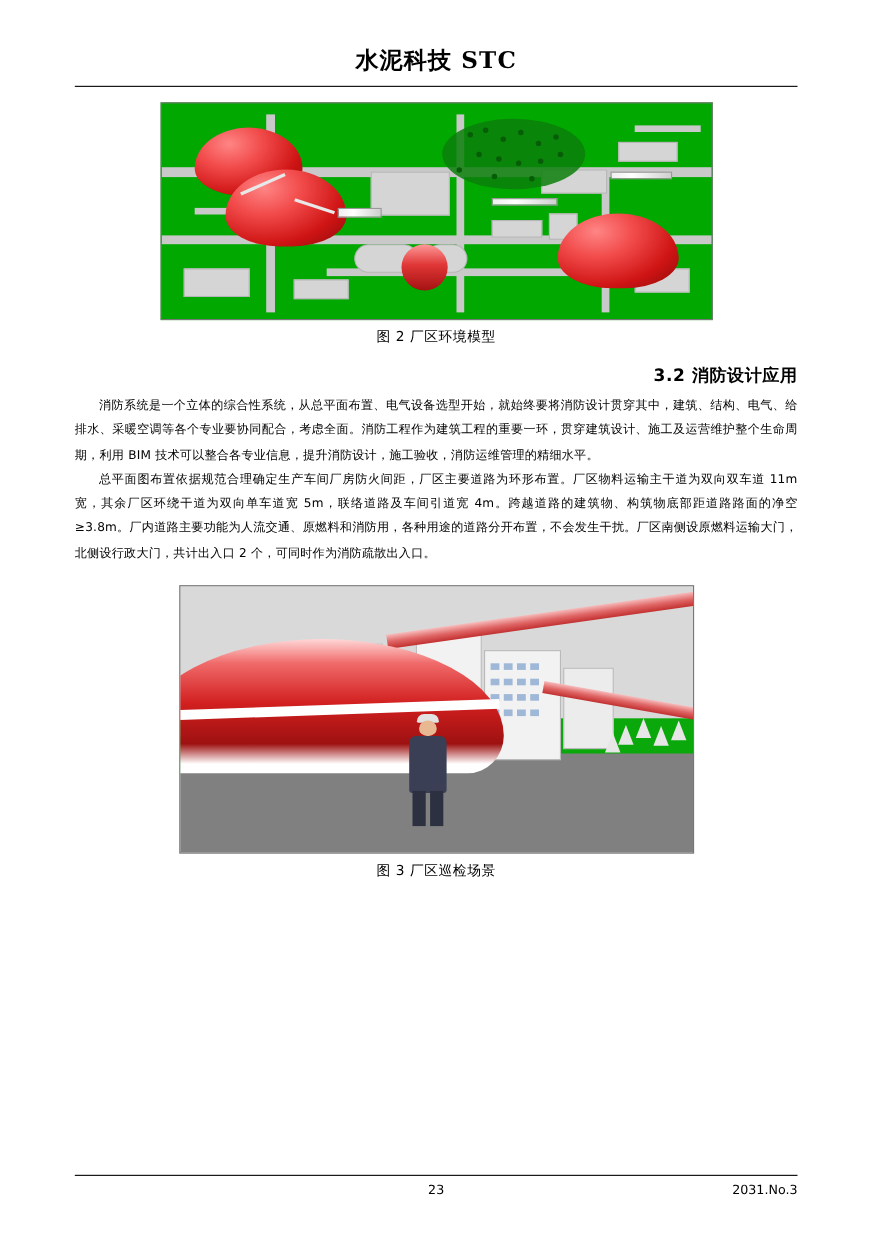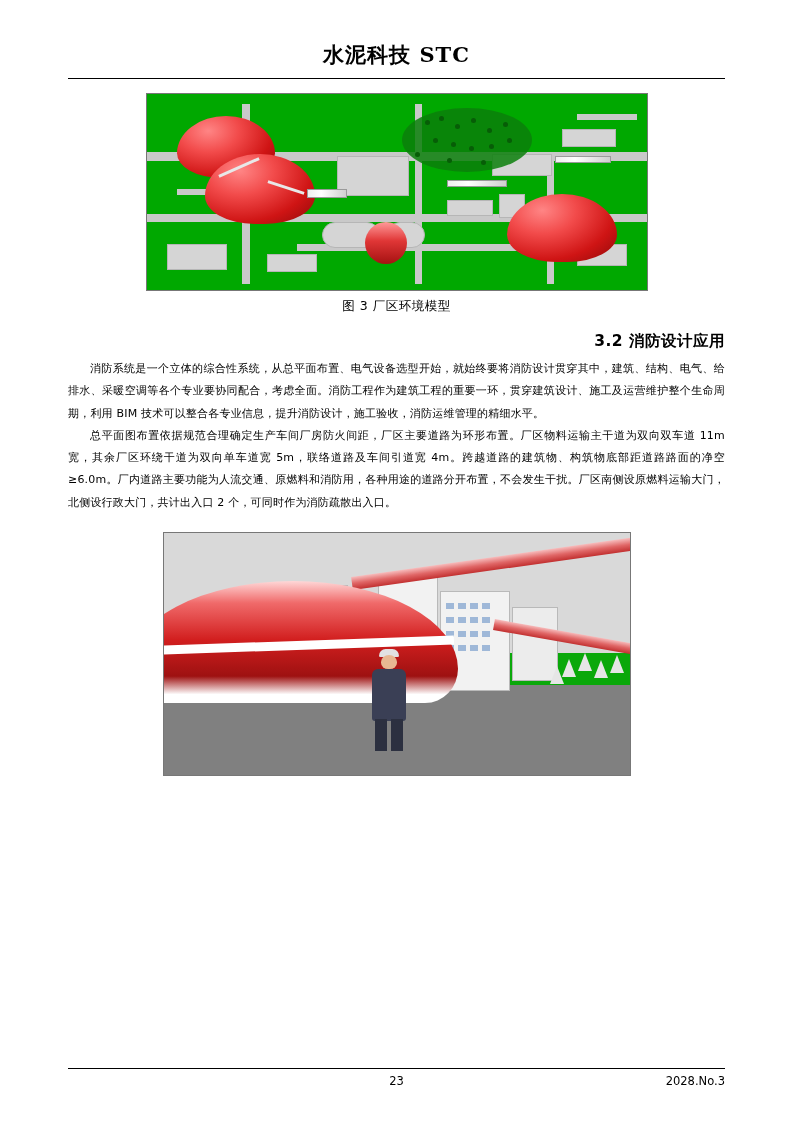--- a/index.html
+++ b/index.html
@@ -265,27 +265,27 @@
       <div class="f2-dome" style="left:58px;top:60px;width:110px;height:70px;"></div>
       <div class="f2-dome" style="left:360px;top:100px;width:110px;height:68px;"></div>
       <div class="f2-tank" style="left:218px;top:128px;width:42px;height:42px;"></div>
 
       <div class="f2-pole" style="left:70px;top:72px;width:44px;height:3px;transform:rotate(-24deg);"></div>
       <div class="f2-pole" style="left:120px;top:92px;width:38px;height:3px;transform:rotate(18deg);"></div>
       <div class="f2-cyl" style="left:160px;top:95px;width:40px;height:9px;"></div>
       <div class="f2-cyl" style="left:300px;top:86px;width:60px;height:7px;"></div>
       <div class="f2-cyl" style="left:408px;top:62px;width:56px;height:7px;"></div>
     </div>
-    <div class="fig-caption">图 3   厂区环境模型</div>
+    <div class="fig-caption">图 2   厂区环境模型</div>
   </div>
 
   <div class="sec-head">3.2  消防设计应用</div>
 
   <p class="body">消防系统是一个立体的综合性系统，从总平面布置、电气设备选型开始，就始终要将消防设计贯穿其中，建筑、结构、电气、给排水、采暖空调等各个专业要协同配合，考虑全面。消防工程作为建筑工程的重要一环，贯穿建筑设计、施工及运营维护整个生命周期，利用 BIM 技术可以整合各专业信息，提升消防设计，施工验收，消防运维管理的精细水平。</p>
-  <p class="body">总平面图布置依据规范合理确定生产车间厂房防火间距，厂区主要道路为环形布置。厂区物料运输主干道为双向双车道 11m 宽，其余厂区环绕干道为双向单车道宽 5m，联络道路及车间引道宽 4m。跨越道路的建筑物、构筑物底部距道路路面的净空≥6.0m。厂内道路主要功能为人流交通、原燃料和消防用，各种用途的道路分开布置，不会发生干扰。厂区南侧设原燃料运输大门，北侧设行政大门，共计出入口 2 个，可同时作为消防疏散出入口。</p>
+  <p class="body">总平面图布置依据规范合理确定生产车间厂房防火间距，厂区主要道路为环形布置。厂区物料运输主干道为双向双车道 11m 宽，其余厂区环绕干道为双向单车道宽 5m，联络道路及车间引道宽 4m。跨越道路的建筑物、构筑物底部距道路路面的净空≥3.8m。厂内道路主要功能为人流交通、原燃料和消防用，各种用途的道路分开布置，不会发生干扰。厂区南侧设原燃料运输大门，北侧设行政大门，共计出入口 2 个，可同时作为消防疏散出入口。</p>
 
   <div class="figure">
     <div class="fig3-frame">
       <div class="f3-sky"></div>
       <div class="f3-grass"></div>
       <div class="f3-ground"></div>
 
       <div class="f3-build" style="left:150px;top:52px;width:34px;height:70px;"></div>
       <div class="f3-build" style="left:186px;top:62px;width:26px;height:60px;background:#e3e3e3;"></div>
       <div class="f3-build" style="left:214px;top:44px;width:60px;height:84px;"></div>
@@ -321,24 +321,25 @@
       <div class="f3-tree" style="left:430px;top:127px;"></div>
       <div class="f3-tree" style="left:446px;top:122px;"></div>
       <div class="f3-tree" style="left:386px;top:133px;"></div>
 
       <div class="f3-hat" style="left:215px;top:116px;"></div>
       <div class="f3-person-head" style="left:217px;top:122px;"></div>
       <div class="f3-body" style="left:208px;top:136px;"></div>
       <div class="f3-leg" style="left:211px;top:186px;"></div>
       <div class="f3-leg" style="left:227px;top:186px;"></div>
     </div>
+    <div class="fig-caption">图 3  厂区巡检场景</div>
   </div>
 
   <div class="footer">
     <div class="footer-rule"></div>
     <div class="footer-row" style="position:relative;align-items:center;">
       <span class="footer-left">&nbsp;</span>
       <span class="footer-page">23</span>
-      <span>2028.No.3</span>
+      <span>2031.No.3</span>
     </div>
   </div>
 
 </div>
 
 </body></html>

